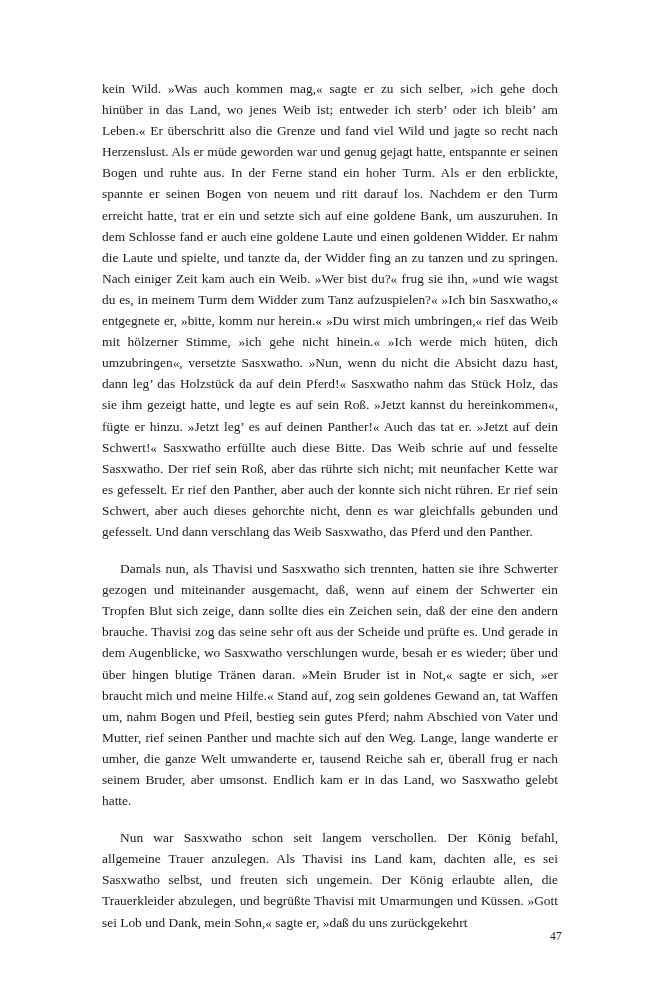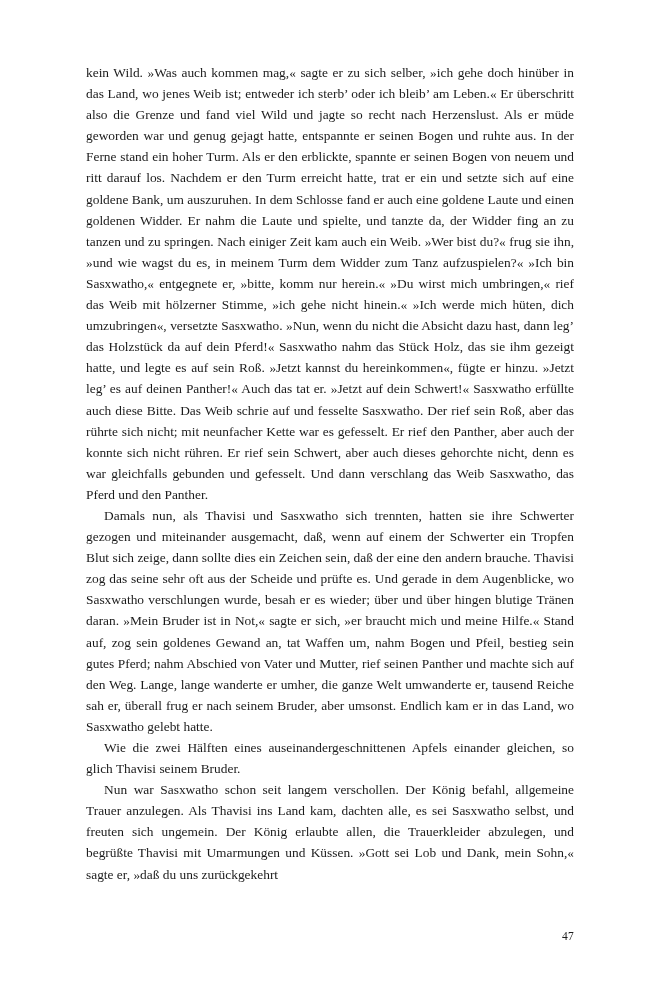--- a/index.html
+++ b/index.html
@@ -22,39 +22,38 @@
     background: #ffffff;
   }
   .body-text {
     font-size: 13.4px;
     line-height: 21.1px;
     text-align: justify;
     text-justify: inter-word;
     hyphens: manual;
   }
   .body-text p {
-    margin: 0;
+    margin: 16px;
   }
   .body-text p.indent {
     text-indent: 1.35em;
     font-family: Liberation Serif, serif;
   }
   .folio {
     position: absolute;
-    right: 86px;
+    right: 98px;
     bottom: 48px;
     font-size: 11.5px;
     letter-spacing: 0.2px;
     color: #1a1a1a;
   }
 </style>
 </head>
 <body>
 
 <div class="page">
   <div class="body-text">
     <p>kein Wild. »Was auch kommen mag,« sagte er zu sich selber, »ich gehe doch hinüber in das Land, wo jenes Weib ist; entweder ich sterb’ oder ich bleib’ am Leben.« Er überschritt also die Grenze und fand viel Wild und jagte so recht nach Herzenslust. Als er müde geworden war und genug gejagt hatte, entspannte er seinen Bogen und ruhte aus. In der Ferne stand ein hoher Turm. Als er den erblickte, spannte er seinen Bogen von neuem und ritt darauf los. Nachdem er den Turm erreicht hatte, trat er ein und setzte sich auf eine goldene Bank, um auszuruhen. In dem Schlosse fand er auch eine goldene Laute und einen goldenen Widder. Er nahm die Laute und spielte, und tanzte da, der Widder fing an zu tanzen und zu springen. Nach einiger Zeit kam auch ein Weib. »Wer bist du?« frug sie ihn, »und wie wagst du es, in meinem Turm dem Widder zum Tanz aufzuspielen?« »Ich bin Sasxwatho,« entgegnete er, »bitte, komm nur herein.« »Du wirst mich umbringen,« rief das Weib mit hölzerner Stimme, »ich gehe nicht hinein.« »Ich werde mich hüten, dich umzubringen«, versetzte Sasxwatho. »Nun, wenn du nicht die Absicht dazu hast, dann leg’ das Holzstück da auf dein Pferd!« Sasxwatho nahm das Stück Holz, das sie ihm gezeigt hatte, und legte es auf sein Roß. »Jetzt kannst du hereinkommen«, fügte er hinzu. »Jetzt leg’ es auf deinen Panther!« Auch das tat er. »Jetzt auf dein Schwert!« Sasxwatho erfüllte auch diese Bitte. Das Weib schrie auf und fesselte Sasxwatho. Der rief sein Roß, aber das rührte sich nicht; mit neunfacher Kette war es gefesselt. Er rief den Panther, aber auch der konnte sich nicht rühren. Er rief sein Schwert, aber auch dieses gehorchte nicht, denn es war gleichfalls gebunden und gefesselt. Und dann verschlang das Weib Sasxwatho, das Pferd und den Panther.</p>
     <p class="indent">Damals nun, als Thavisi und Sasxwatho sich trennten, hatten sie ihre Schwerter gezogen und miteinander ausgemacht, daß, wenn auf einem der Schwerter ein Tropfen Blut sich zeige, dann sollte dies ein Zeichen sein, daß der eine den andern brauche. Thavisi zog das seine sehr oft aus der Scheide und prüfte es. Und gerade in dem Augenblicke, wo Sasxwatho verschlungen wurde, besah er es wieder; über und über hingen blutige Tränen daran. »Mein Bruder ist in Not,« sagte er sich, »er braucht mich und meine Hilfe.« Stand auf, zog sein goldenes Gewand an, tat Waffen um, nahm Bogen und Pfeil, bestieg sein gutes Pferd; nahm Abschied von Vater und Mutter, rief seinen Panther und machte sich auf den Weg. Lange, lange wanderte er umher, die ganze Welt umwanderte er, tausend Reiche sah er, überall frug er nach seinem Bruder, aber umsonst. Endlich kam er in das Land, wo Sasxwatho gelebt hatte.</p>
-    <p class="indent">Wie die zwei Hälften eines auseinandergeschnittenen Apfels einander gleichen, so glich Thavisi seinem Bruder.</p>
     <p class="indent">Nun war Sasxwatho schon seit langem verschollen. Der König befahl, allgemeine Trauer anzulegen. Als Thavisi ins Land kam, dachten alle, es sei Sasxwatho selbst, und freuten sich ungemein. Der König erlaubte allen, die Trauerkleider abzulegen, und begrüßte Thavisi mit Umarmungen und Küssen. »Gott sei Lob und Dank, mein Sohn,« sagte er, »daß du uns zurückgekehrt</p>
   </div>
   <div class="folio">47</div>
 </div>
 
 </body></html>

